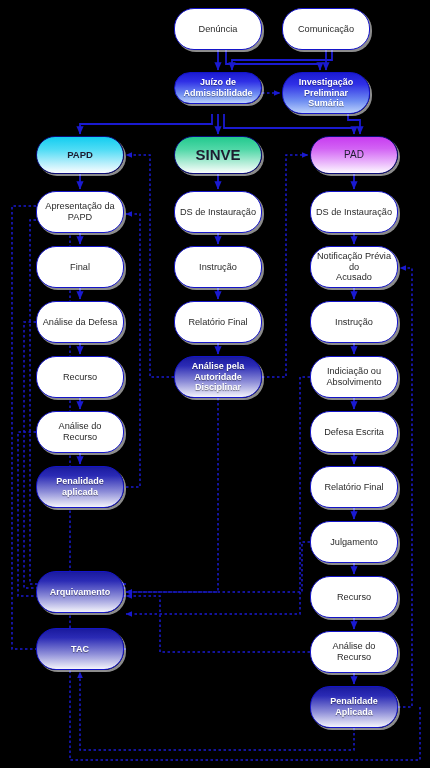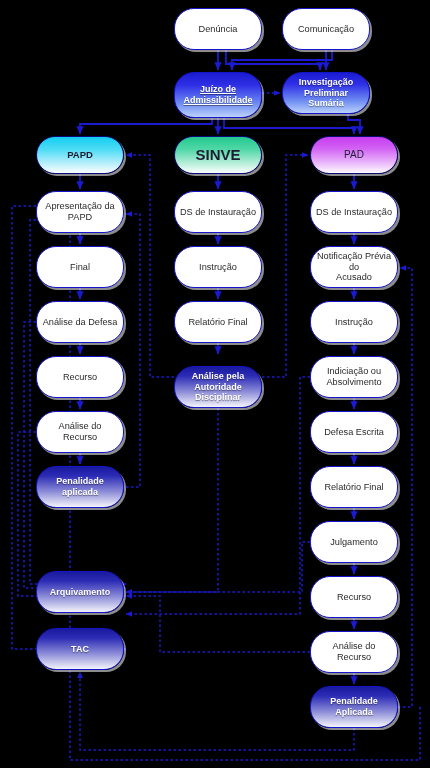--- a/index.html
+++ b/index.html
@@ -140,21 +140,21 @@
         <path d="M420,707 L420,760 L70,760 L70,212" fill="none" stroke="#1a1ad0" stroke-width="1.5" stroke-dasharray="2.5,2.5" marker-end="url(#arrow)"></path>
       </g>
   </svg>
   <div id="node-layer">
       <div class="node n-white" style="left: 174px; top: 8px; width: 88px; height: 42px;">
         <span class="lbl">Denúncia</span>
       </div>
       <div class="node n-white" style="left: 282px; top: 8px; width: 88px; height: 42px;">
         <span class="lbl">Comunicação</span>
       </div>
-      <div class="node n-brightblue" style="left: 174px; top: 72px; width: 88px; height: 46px; text-decoration: underline;">
+      <div class="node n-brightblue" style="left: 174px; top: 72px; width: 88px; height: 32px;">
         <span class="lbl">Juízo de<br>Admissibilidade</span>
       </div>
       <div class="node n-brightblue" style="left: 282px; top: 72px; width: 88px; height: 42px;">
         <span class="lbl">Investigação<br>Preliminar Sumária</span>
       </div>
       <div class="node n-papd" style="left: 36px; top: 136px; width: 88px; height: 38px;">
         <span class="lbl">PAPD</span>
       </div>
       <div class="node n-sinve" style="left: 174px; top: 136px; width: 88px; height: 38px;">
         <span class="lbl">SINVE</span>
@@ -188,21 +188,21 @@
       </div>
       <div class="node n-white" style="left: 174px; top: 191px; width: 88px; height: 42px;">
         <span class="lbl">DS de Instauração</span>
       </div>
       <div class="node n-white" style="left: 174px; top: 246px; width: 88px; height: 42px;">
         <span class="lbl">Instrução</span>
       </div>
       <div class="node n-white" style="left: 174px; top: 301px; width: 88px; height: 42px;">
         <span class="lbl">Relatório Final</span>
       </div>
-      <div class="node n-blue" style="left: 174px; top: 356px; width: 88px; height: 42px; margin-top: 10px;">
+      <div class="node n-blue" style="left: 174px; top: 356px; width: 88px; height: 42px;">
         <span class="lbl">Análise pela<br>Autoridade<br>Disciplinar</span>
       </div>
       <div class="node n-white" style="left: 310px; top: 191px; width: 88px; height: 42px;">
         <span class="lbl">DS de Instauração</span>
       </div>
       <div class="node n-white" style="left: 310px; top: 246px; width: 88px; height: 42px;">
         <span class="lbl">Notificação Prévia do<br>Acusado</span>
       </div>
       <div class="node n-white" style="left: 310px; top: 301px; width: 88px; height: 42px;">
         <span class="lbl">Instrução</span>

